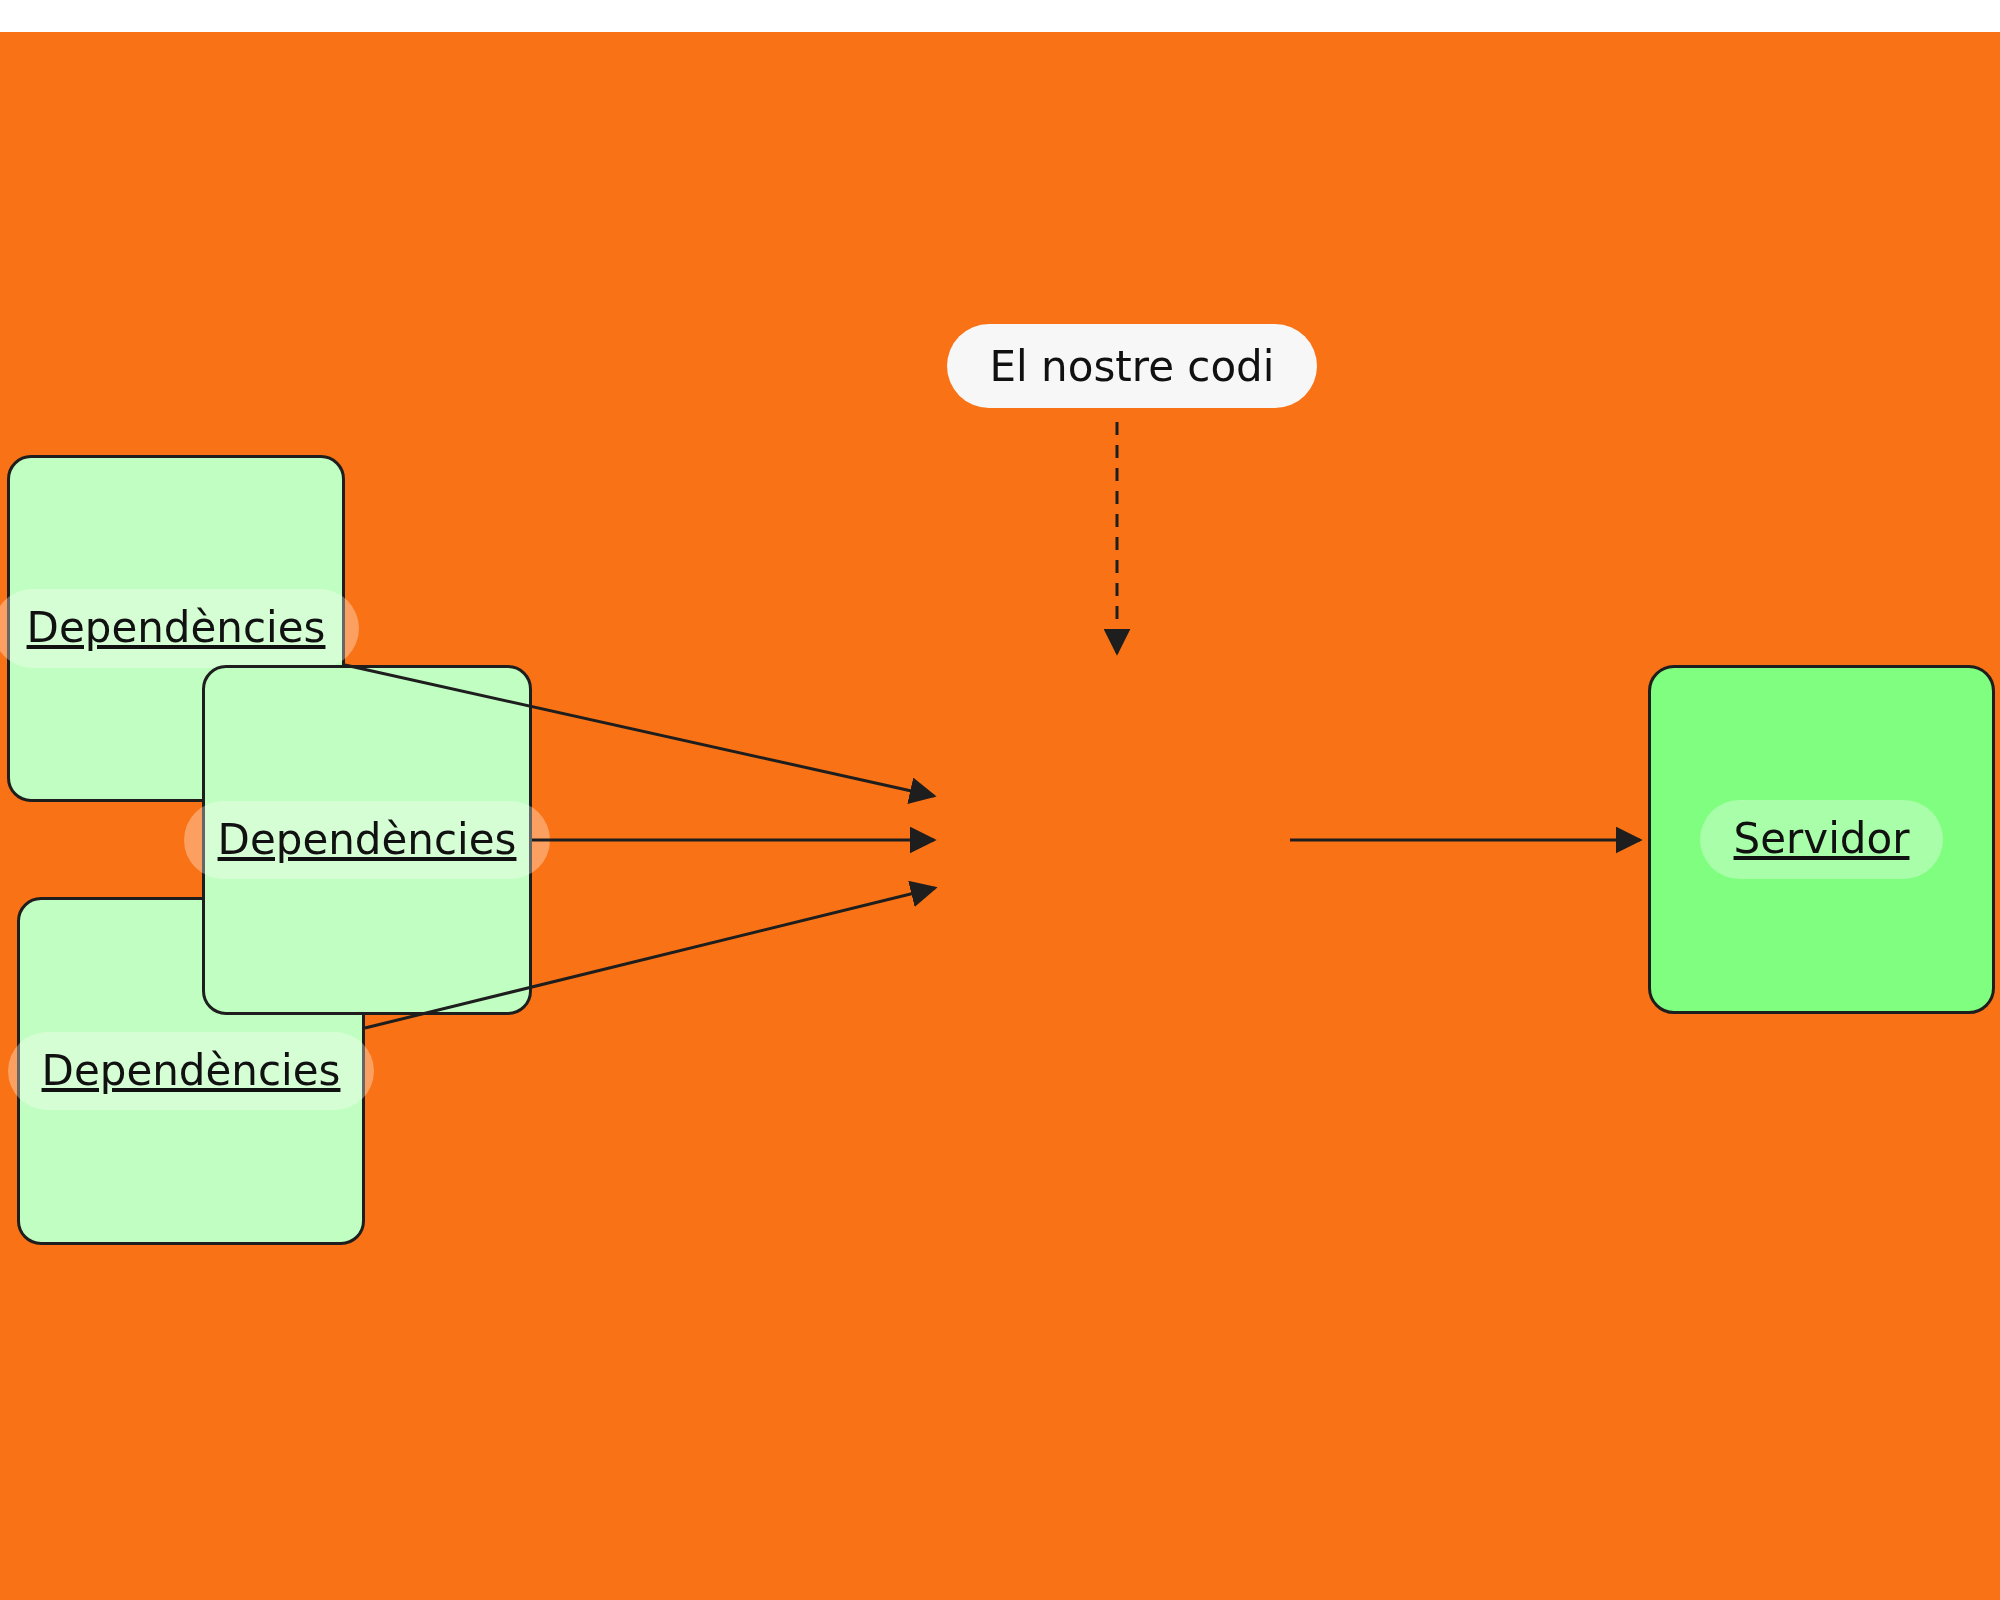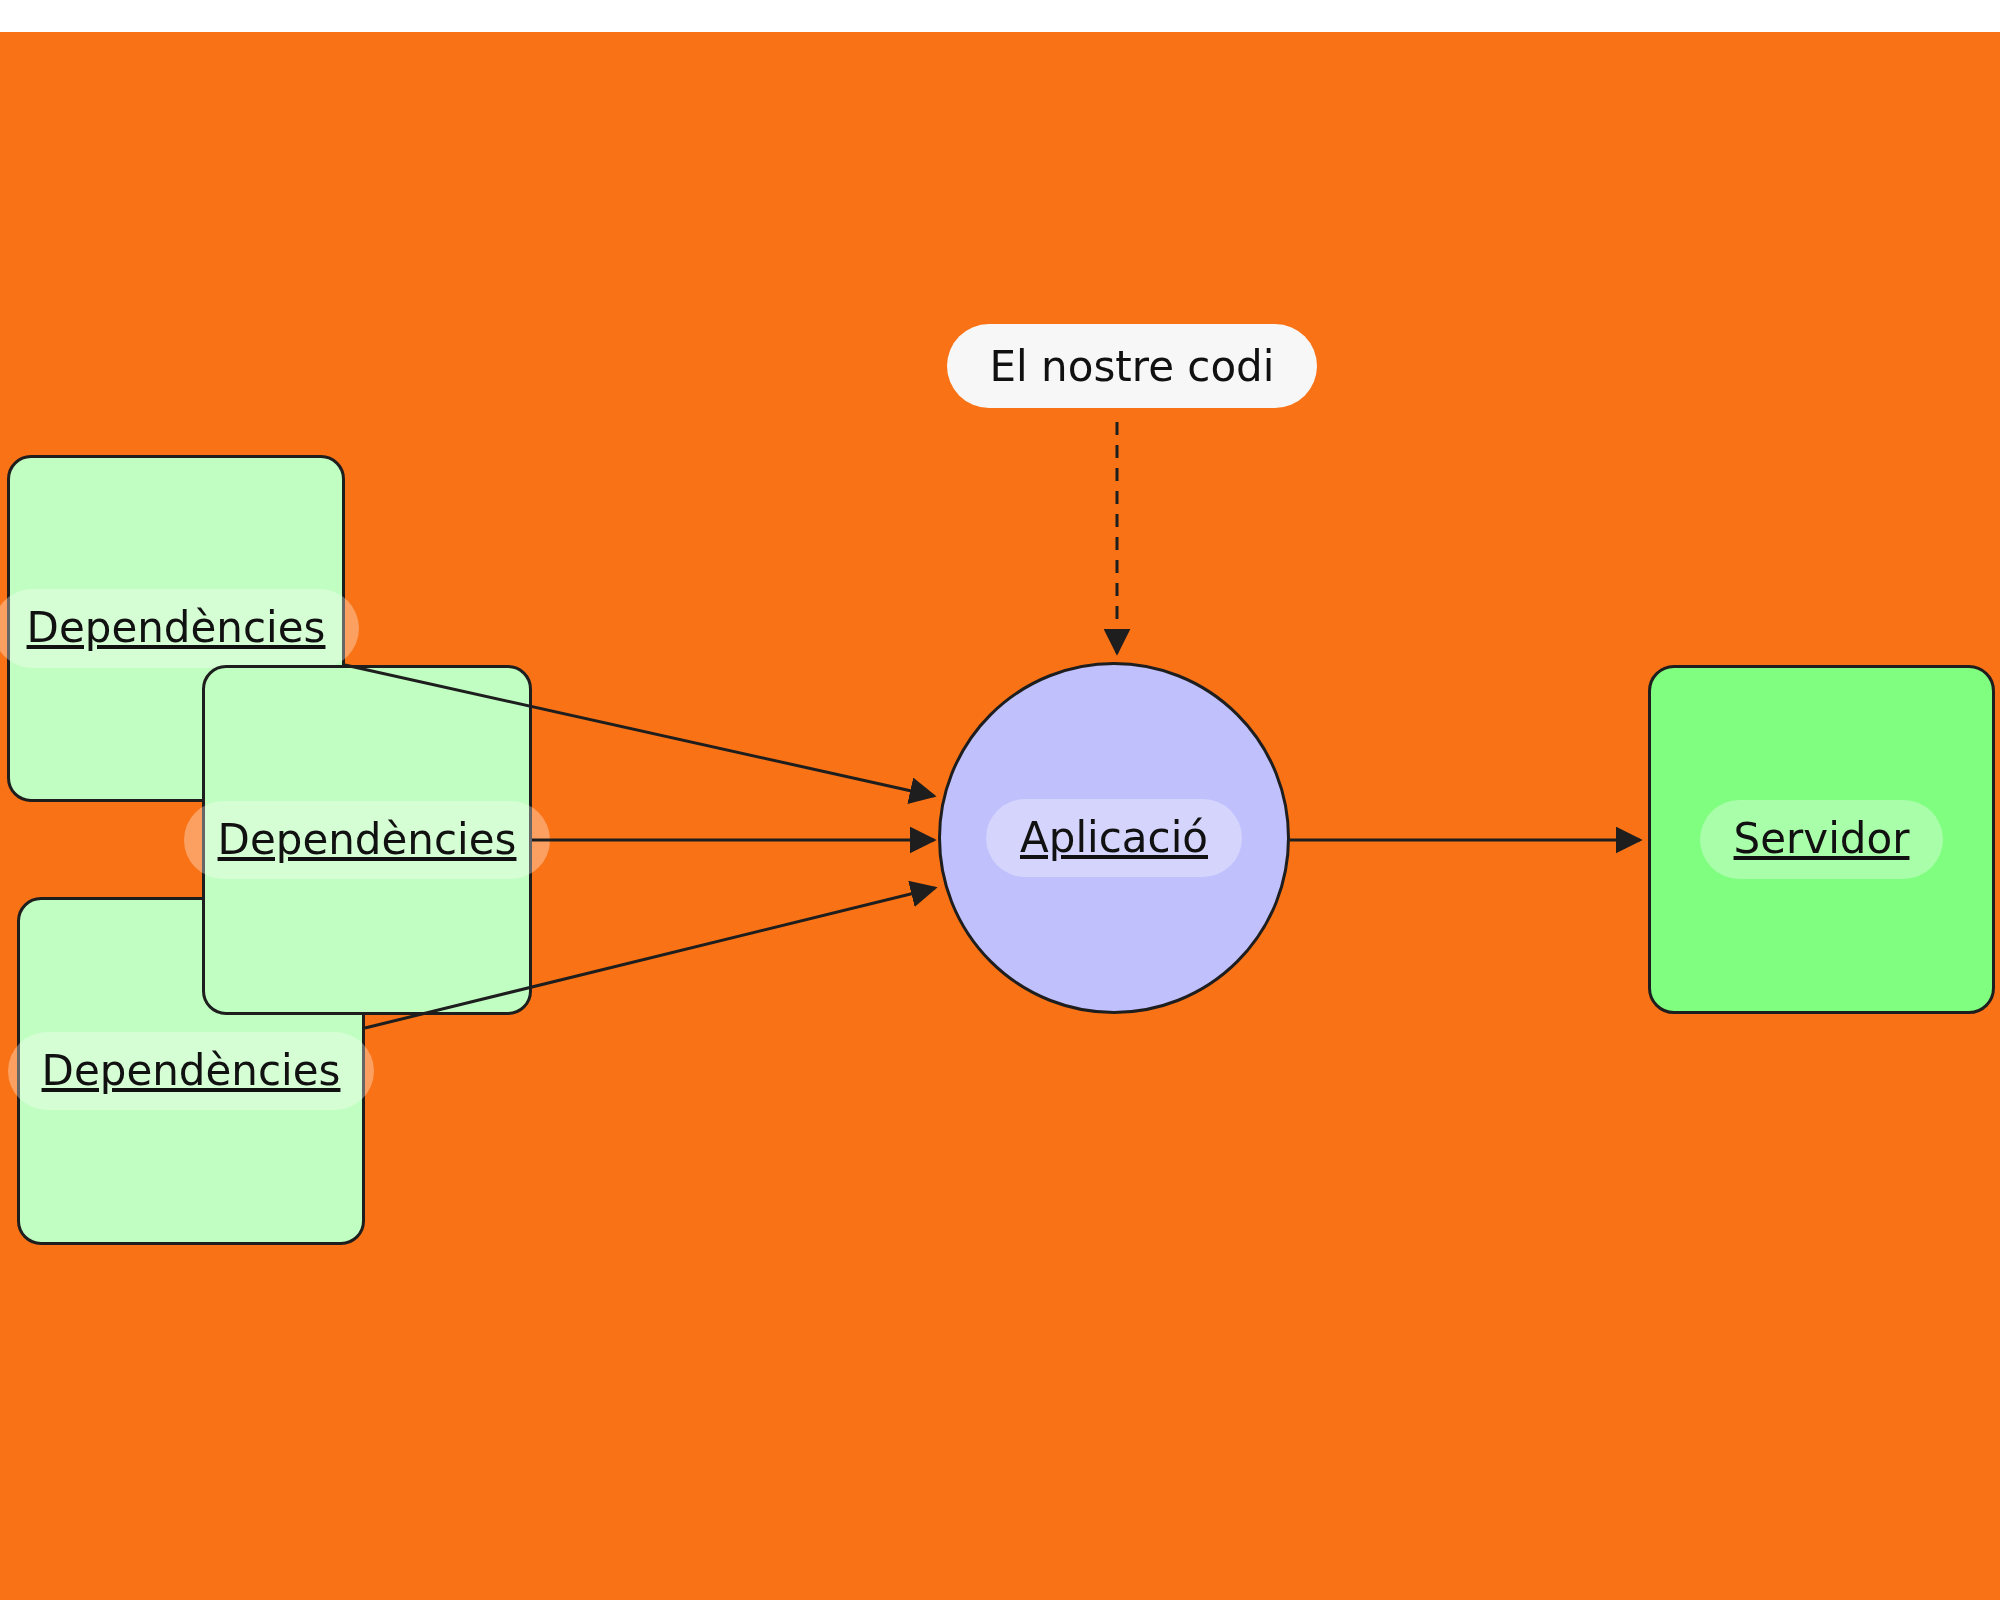--- a/index.html
+++ b/index.html
@@ -101,23 +101,20 @@
   </div>
 
   <div class="node dep box3">
     <span class="label-pill">Dependències</span>
   </div>
 
   <div class="node dep box2">
     <span class="label-pill">Dependències</span>
   </div>
 
-  <div class="node circle">
-    <span class="label-pill">Aplicació</span>
-  </div>
 
   <div class="node server">
     <span class="label-pill">Servidor</span>
   </div>
 
   <svg class="arrows" viewBox="0 0 2000 1600" xmlns="http://www.w3.org/2000/svg">
     <defs>
       <marker id="ah" viewBox="0 0 10 10" refX="9" refY="5" markerWidth="9" markerHeight="9" orient="auto-start-reverse">
         <path class="arrowhead" d="M0,0 L10,5 L0,10 z"></path>
       </marker>

